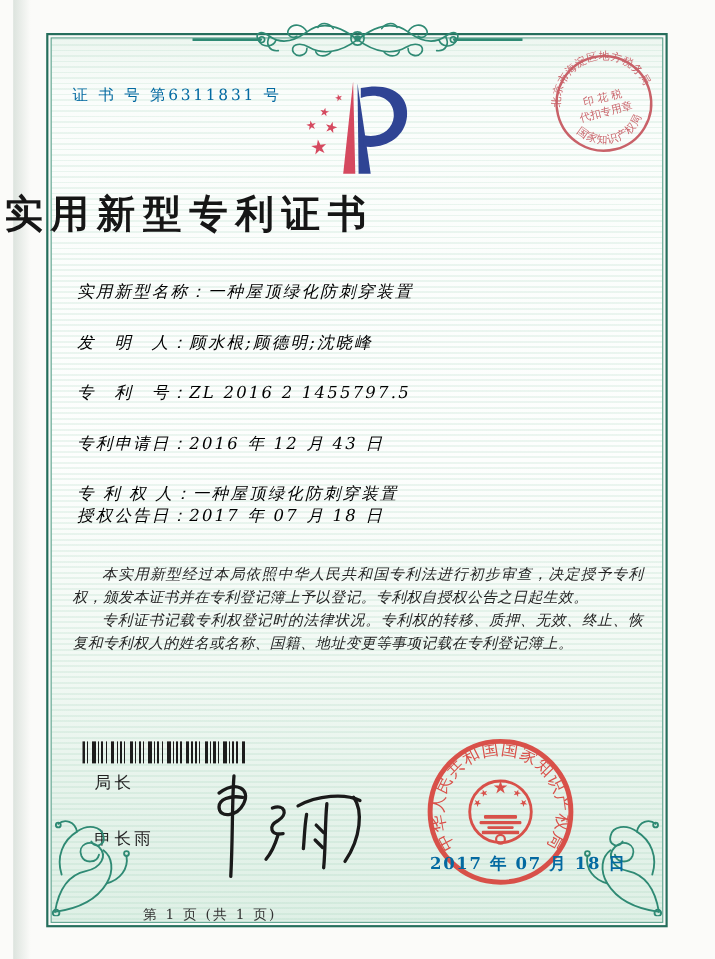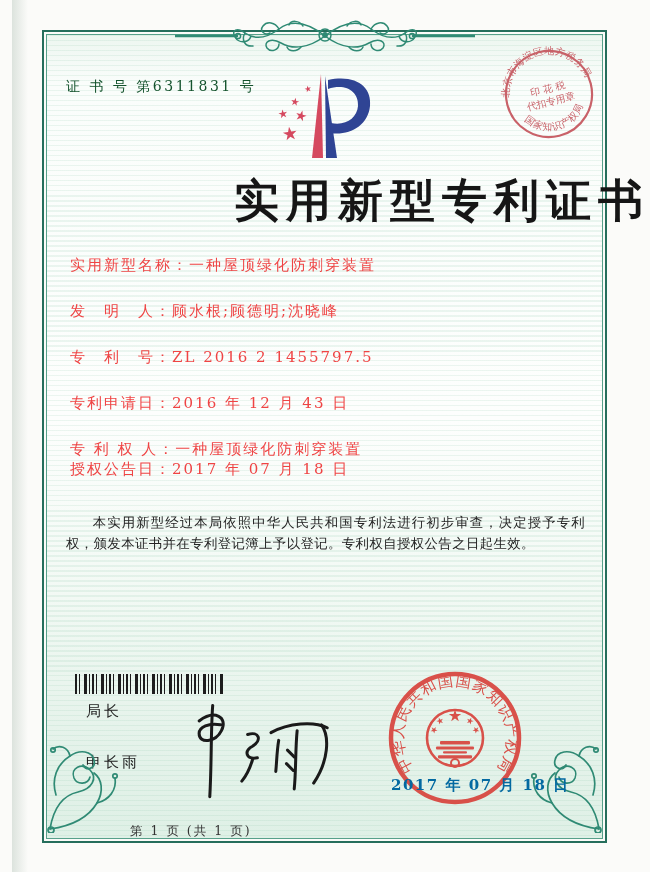--- a/index.html
+++ b/index.html
@@ -10,27 +10,27 @@
   .scan-shadow{left:12px;top:0;bottom:0;width:16px;
     background:linear-gradient(90deg,rgba(140,165,150,.28),rgba(140,165,150,0));}
   
   .cert-frame{left:42px;top:30px;width:565px;height:813px;
     border:2.5px solid #256e5c;box-sizing:border-box;z-index:1;}
   .cert-frame-inner{position:absolute;inset:2px;border:1.2px solid #57a08a;
     background:
       repeating-linear-gradient(180deg,rgba(140,200,170,.16) 0 1.5px,rgba(255,255,255,0) 1.5px 5px),
       linear-gradient(180deg,#edf6f0 0%,#fafdfb 6%,#fdfefd 48%,#f2f9f4 70%,#e6f3eb 86%,#dff0e6 100%);}
   
-  .cert-no{left:66px;top:78px;font-size:14px;letter-spacing:2.5px;color:#14532d;z-index:2;}
-  .title{left:4px;right:0;top:171px;text-align:right;font-size:45px;font-weight:700;
+  .cert-no{left:66px;top:78px;font-size:14px;letter-spacing:2.5px;color:#0369a1;z-index:2;}
+  .title{left:4px;right:0;top:171px;text-align:left;font-size:35px;font-weight:700;
     letter-spacing:7px;color:#161616;z-index:2;}
-  .field{left:70px;width:520px;font-size:15px;letter-spacing:2px;color:#ef4444;
-    white-space:pre;z-index:2;}
+  .field{left:70px;width:520px;font-size:15px;letter-spacing:2px;color:#000000;
+    white-space:pre;z-index:2;font-style:italic;}
   .f0{top:256px}.f1{top:302px}.f2{top:348px}.f3{top:394px}.f4{top:440px}.f5{top:460px}
-  .paras{left:66px;top:512px;width:519px;z-index:2;color:#242424;}
+  .paras{left:66px;top:512px;width:519px;z-index:2;color:#242424;font-style:italic;}
   .paras p{margin:0;font-size:13.4px;line-height:21px;text-align:justify;
     text-indent:2em;letter-spacing:.4px;}
   .barcode{left:75px;top:674px;width:148px;height:20px;z-index:2;
     background:
      repeating-linear-gradient(90deg,#1d1d1d 0 2px,rgba(0,0,0,0) 2px 4px,#1d1d1d 4px 5px,
        rgba(0,0,0,0) 5px 9px,#1d1d1d 9px 12px,rgba(0,0,0,0) 12px 14px,#1d1d1d 14px 15px,rgba(0,0,0,0) 15px 17px);}
   .signer{left:86px;font-family:"DejaVu Sans","Liberation Sans",sans-serif;
     font-size:15px;letter-spacing:3px;color:#222;z-index:2;}
   .signer-title{top:702px}.signer-name{top:753px}
   .signature{left:170px;top:700px;z-index:3;}
@@ -121,20 +121,21 @@
 
 <div class="abs field f0">实用新型名称：一种屋顶绿化防刺穿装置</div>
 <div class="abs field f1">发　明　人：顾水根;顾德明;沈晓峰</div>
 <div class="abs field f2">专　利　号：ZL 2016 2 1455797.5</div>
 <div class="abs field f3">专利申请日：2016 年 12 月 43 日</div>
 <div class="abs field f4">专 利 权 人：一种屋顶绿化防刺穿装置</div>
 <div class="abs field f5">授权公告日：2017 年 07 月 18 日</div>
 
 <div class="abs paras">
   <p>本实用新型经过本局依照中华人民共和国专利法进行初步审查，决定授予专利权，颁发本证书并在专利登记簿上予以登记。专利权自授权公告之日起生效。</p>
+  <p>专利证书记载专利权登记时的法律状况。专利权的转移、质押、无效、终止、恢复和专利权人的姓名或名称、国籍、地址变更等事项记载在专利登记簿上。</p>
 </div>
 
 <div class="abs barcode"></div>
 
 <div class="abs signer signer-title">局长</div>
 <div class="abs signer signer-name">申长雨</div>
 
 <svg class="abs signature" width="165" height="105" viewBox="0 0 170 105">
   <g stroke="#1a1a1a" fill="none" stroke-width="3.1" stroke-linecap="round" stroke-linejoin="round">
     <path d="M44,4 C42,30 43,62 41,98"></path>

